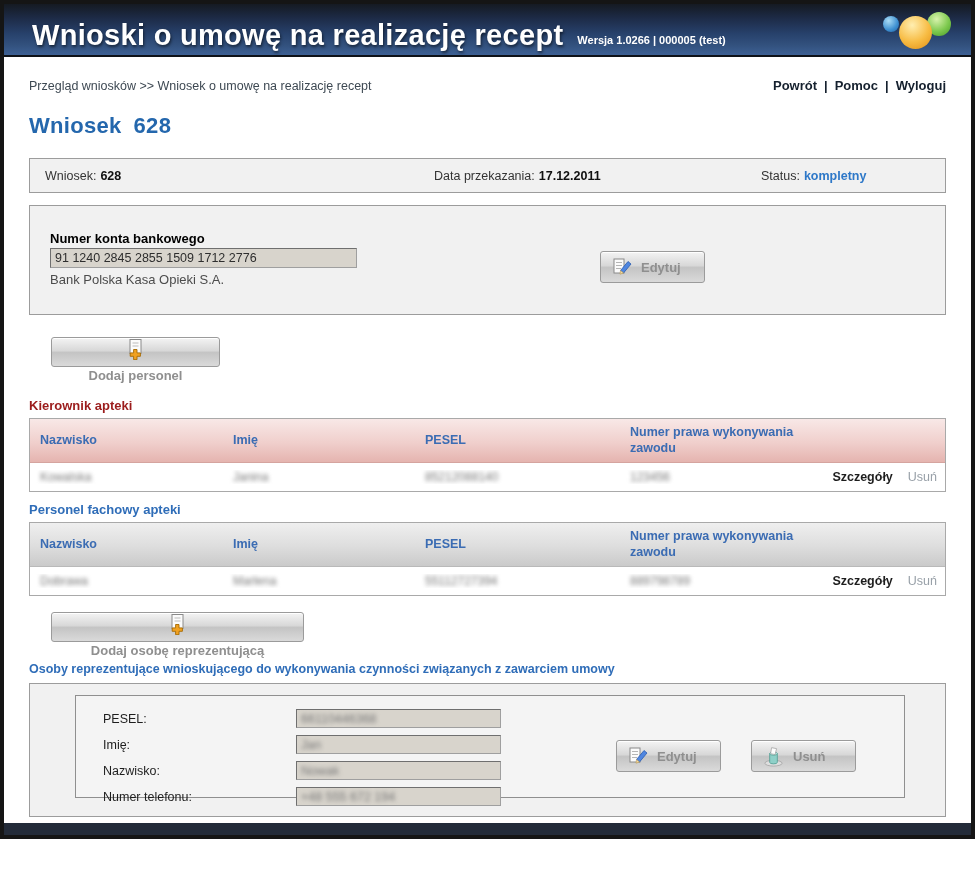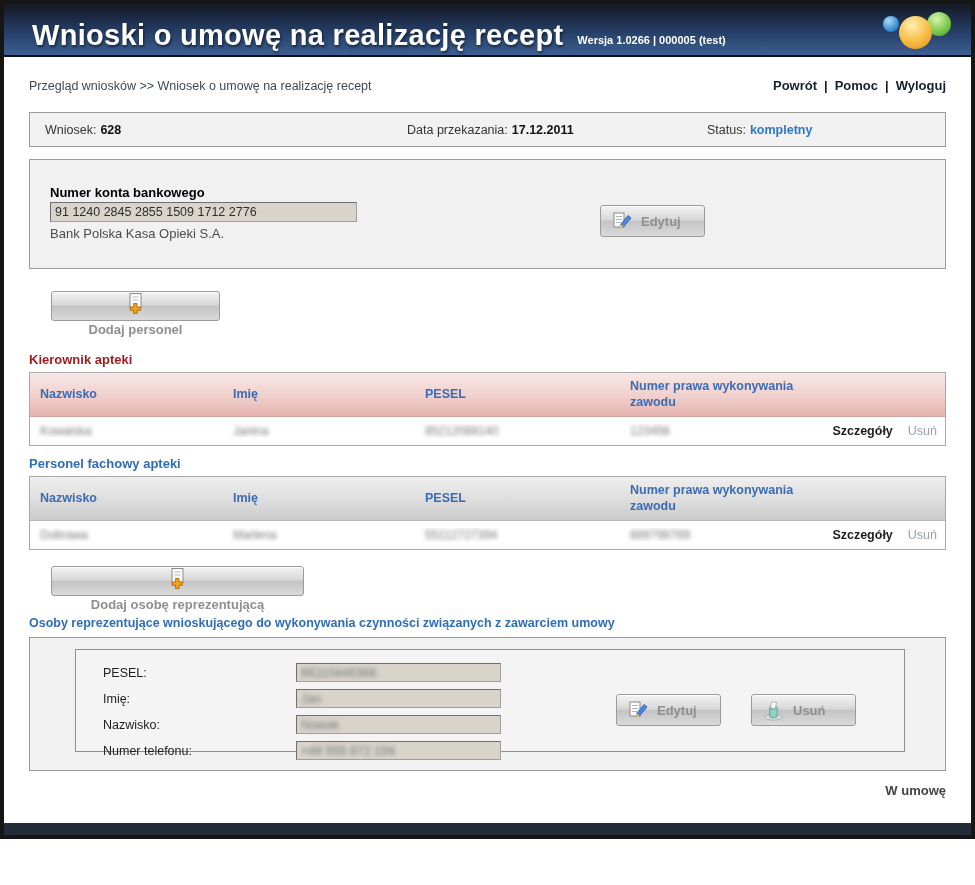--- a/index.html
+++ b/index.html
@@ -52,21 +52,21 @@
   .nav-sep { color:#15202e; }
 
   main { flex:1 1 auto; padding:0 25px; overflow:hidden; }
 
   .page-title {
     margin:20px 0 0; color:#2467ad; font-size:22px; font-weight:bold;
     display:flex; gap:12px; letter-spacing:.3px;
   }
 
   
-  .panel { background:#f1f1f1; border:1px solid #9c9c9c; }
+  .panel { background:#f1f1f1; border:1px solid #9c9c9c;gap:27px; }
   .summary {
     margin-top:19px; height:35px;
     display:grid; grid-template-columns:362px 300px 1fr;
     align-items:center; padding-left:15px;
     font-size:12.5px; color:#333;
   }
   .summary b { color:#101010; margin-left:4px; }
   .status-value { color:#2e78c8; font-weight:bold; margin-left:4px; }
 
   .bank-panel { margin-top:12px; height:110px; position:relative; padding:25px 0 0 20px; }
@@ -169,20 +169,24 @@
       <a>Powrót</a>
       <span class="nav-sep">|</span>
       <a>Pomoc</a>
       <span class="nav-sep">|</span>
       <a>Wyloguj</a>
     </div>
   </div>
 
   <main>
 
+    <div class="page-title">
+      <span>Wniosek</span>
+      <span>628</span>
+    </div>
 
     <section class="panel summary">
       <div>
         <span>Wniosek:</span><b>628</b>
       </div>
       <div>
         <span>Data przekazania:</span><b>17.12.2011</b>
       </div>
       <div>
         <span>Status:</span><span class="status-value">kompletny</span>

